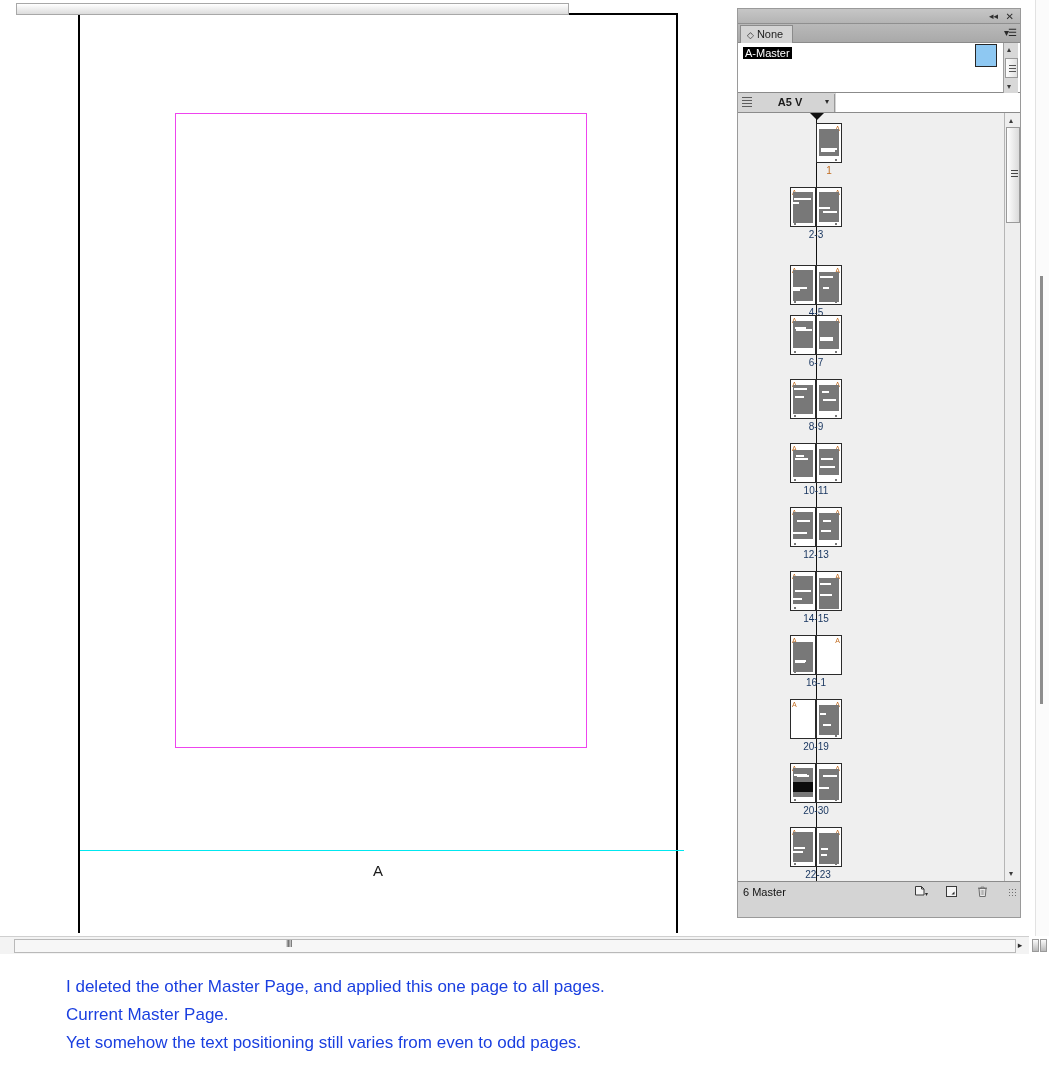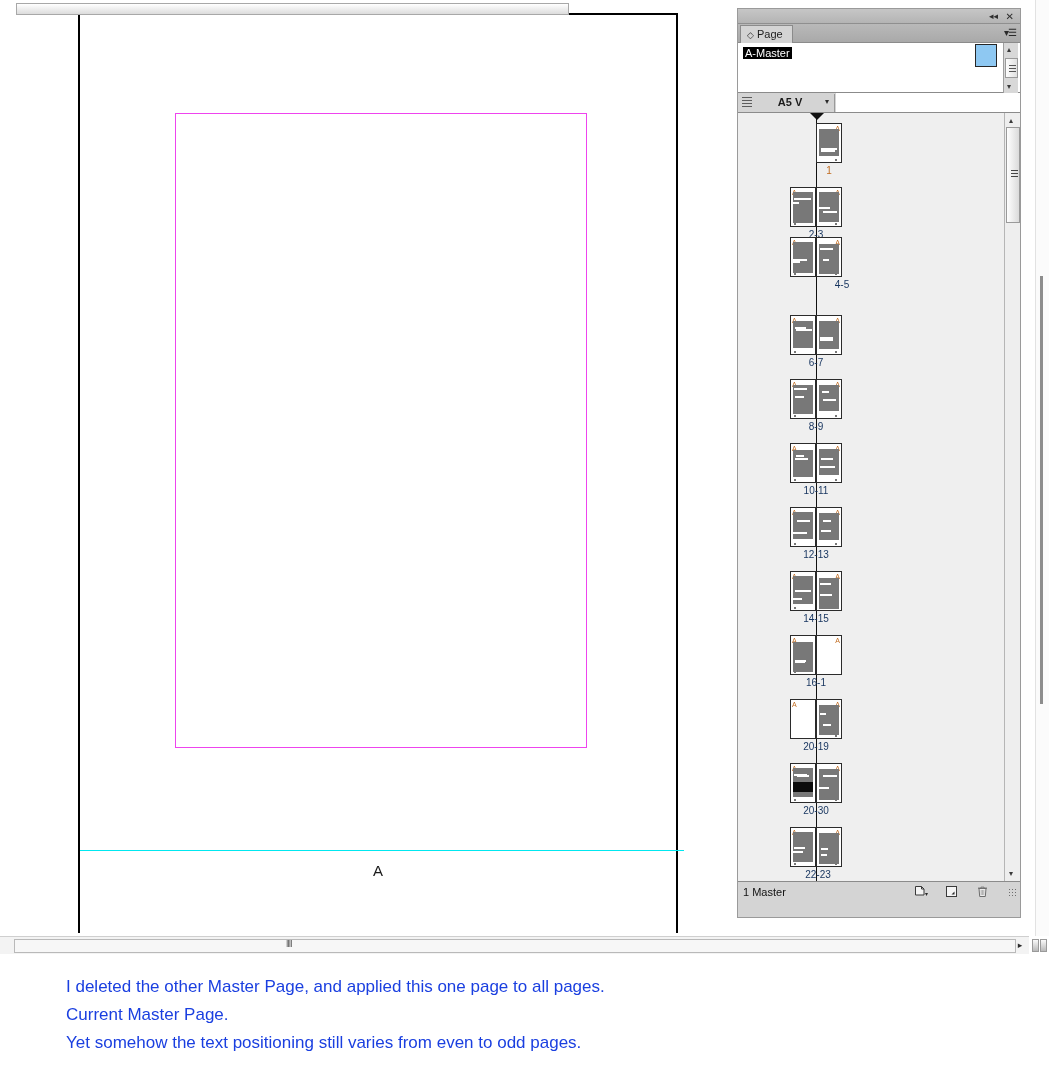--- a/index.html
+++ b/index.html
@@ -268,21 +268,21 @@
 
   <div id="pages-panel">
 
     <div id="panel-titlebar">
       <span class="tb-btn" id="collapse-btn">◂◂</span>
       <span class="tb-btn" id="close-btn">✕</span>
     </div>
 
     <div id="panel-tabstrip">
       <div id="pages-tab">
-        <span class="diamond">◇</span><span>Page</span>
+        <span class="diamond">◇</span><span>None</span>
       </div>
       <span id="panel-menu">▾☰</span>
     </div>
 
     <div id="masters-list">
       <div class="master-row">
         <span class="master-name selected">A-Master</span>
         <span class="master-thumb blue"></span>
       </div>
       <div id="masters-scroll">
@@ -327,21 +327,21 @@
             </div>
             <div class="pg" style="left: 26px;">
               <span class="amark r">A</span>
               <div class="blk" style="left: 2px; top: 4px; width: 20px; height: 30px;"></div>
               <div class="blk" style="background: rgb(255, 255, 255); left: 6px; top: 23px; width: 14px; height: 2px;"></div>
               <div class="blk" style="background: rgb(255, 255, 255); left: 2px; top: 19px; width: 11px; height: 2px;"></div>
               <span class="tick" style="left: 18px;"></span>
             </div>
             <div class="spread-label">2-3</div>
           </div>
-          <div class="spread" style="left: 52px; top: 124px; width: 52px; height: 56px; padding-left: 26px;">
+          <div class="spread" style="left: 52px; top: 152px; width: 52px; height: 56px;">
             <div class="pg" style="left: 0px;">
               <span class="amark l">A</span>
               <div class="blk" style="left: 2px; top: 4px; width: 20px; height: 31px;"></div>
               <div class="blk" style="background: rgb(255, 255, 255); left: 2px; top: 23px; width: 7px; height: 2px;"></div>
               <div class="blk" style="background: rgb(255, 255, 255); left: 2px; top: 21px; width: 14px; height: 2px;"></div>
               <span class="tick" style="left: 3px;"></span>
             </div>
             <div class="pg" style="left: 26px;">
               <span class="amark r">A</span>
               <div class="blk" style="left: 2px; top: 6px; width: 20px; height: 30px;"></div>
@@ -501,21 +501,21 @@
       <div id="pages-vscroll">
         <span class="pv-arrow" id="pv-up">▴</span>
         <div id="pv-thumb">
           <span class="grip"></span>
         </div>
         <span class="pv-arrow" id="pv-down">▾</span>
       </div>
     </div>
 
     <div id="panel-footer">
-      <span id="master-count">1 Master</span>
+      <span id="master-count">6 Master</span>
       <span class="footer-icon" id="icon-new-master">
         <svg width="16" height="13" viewBox="0 0 16 13" aria-hidden="true">
           <path d="M1.5 1.5h6l2.5 2.5v6h-8.5z" fill="#f4f4f4" stroke="#3a3a3a" stroke-width="1"></path>
           <path d="M7.5 1.5v2.5h2.5" fill="none" stroke="#3a3a3a" stroke-width="1"></path>
           <path d="M11 8l3 0-1.5 3z" fill="#2b2b2b"></path>
         </svg>
       </span>
       <span class="footer-icon" id="icon-new-page">
         <svg width="14" height="13" viewBox="0 0 14 13" aria-hidden="true">
           <rect x="1.5" y="1.5" width="10" height="10" fill="#f4f4f4" stroke="#3a3a3a" stroke-width="1"></rect>

